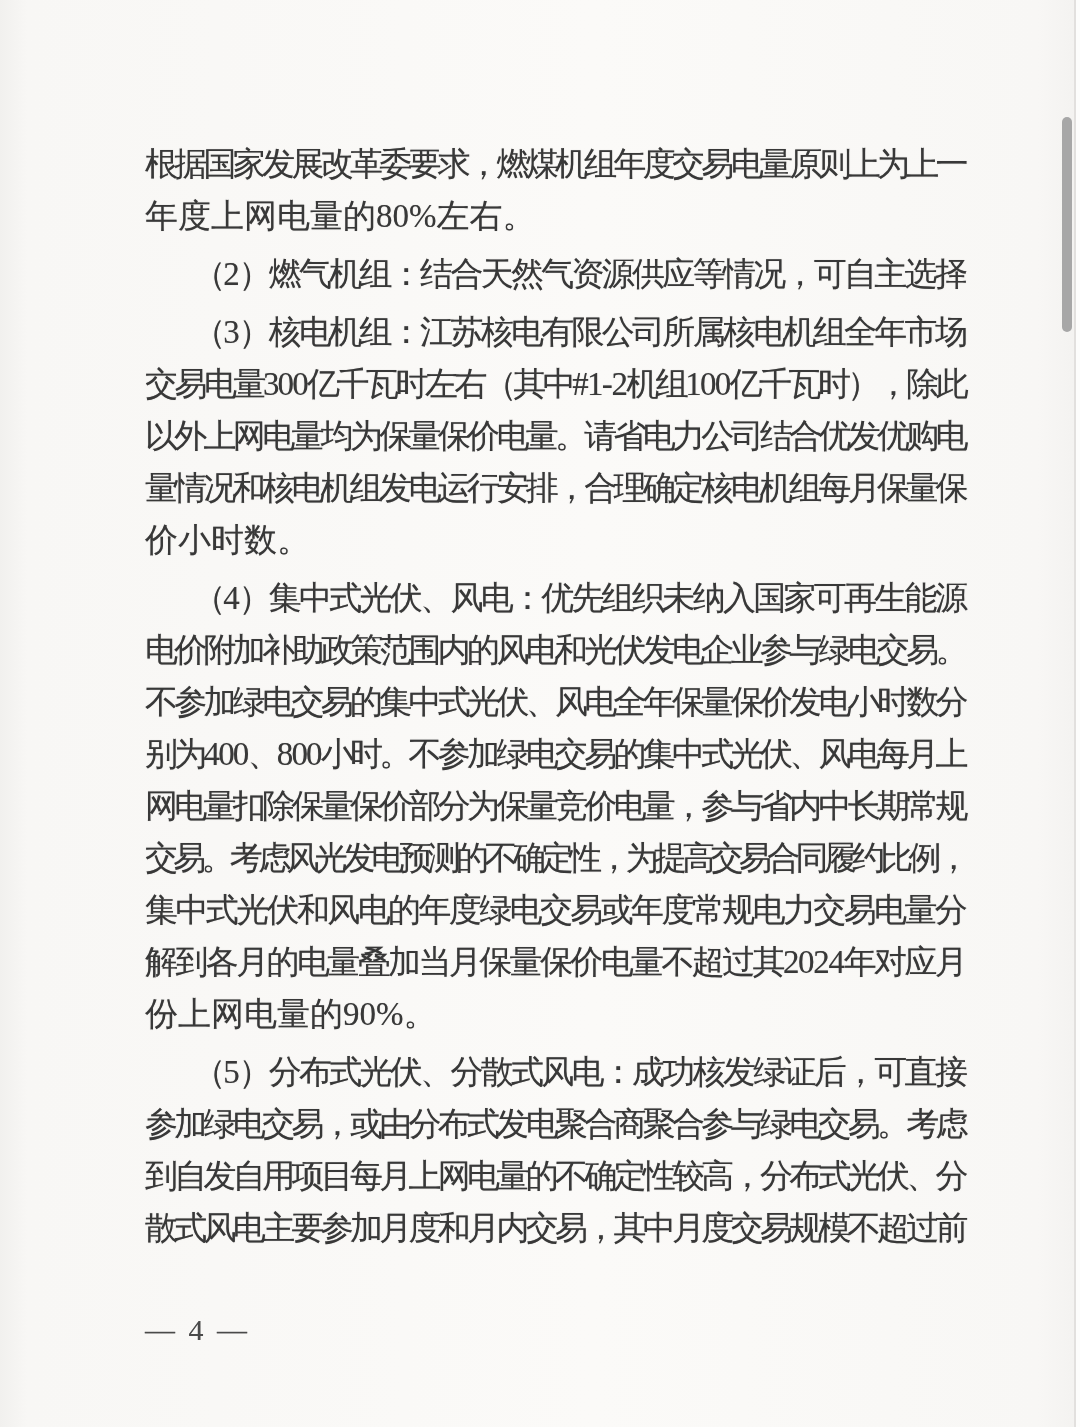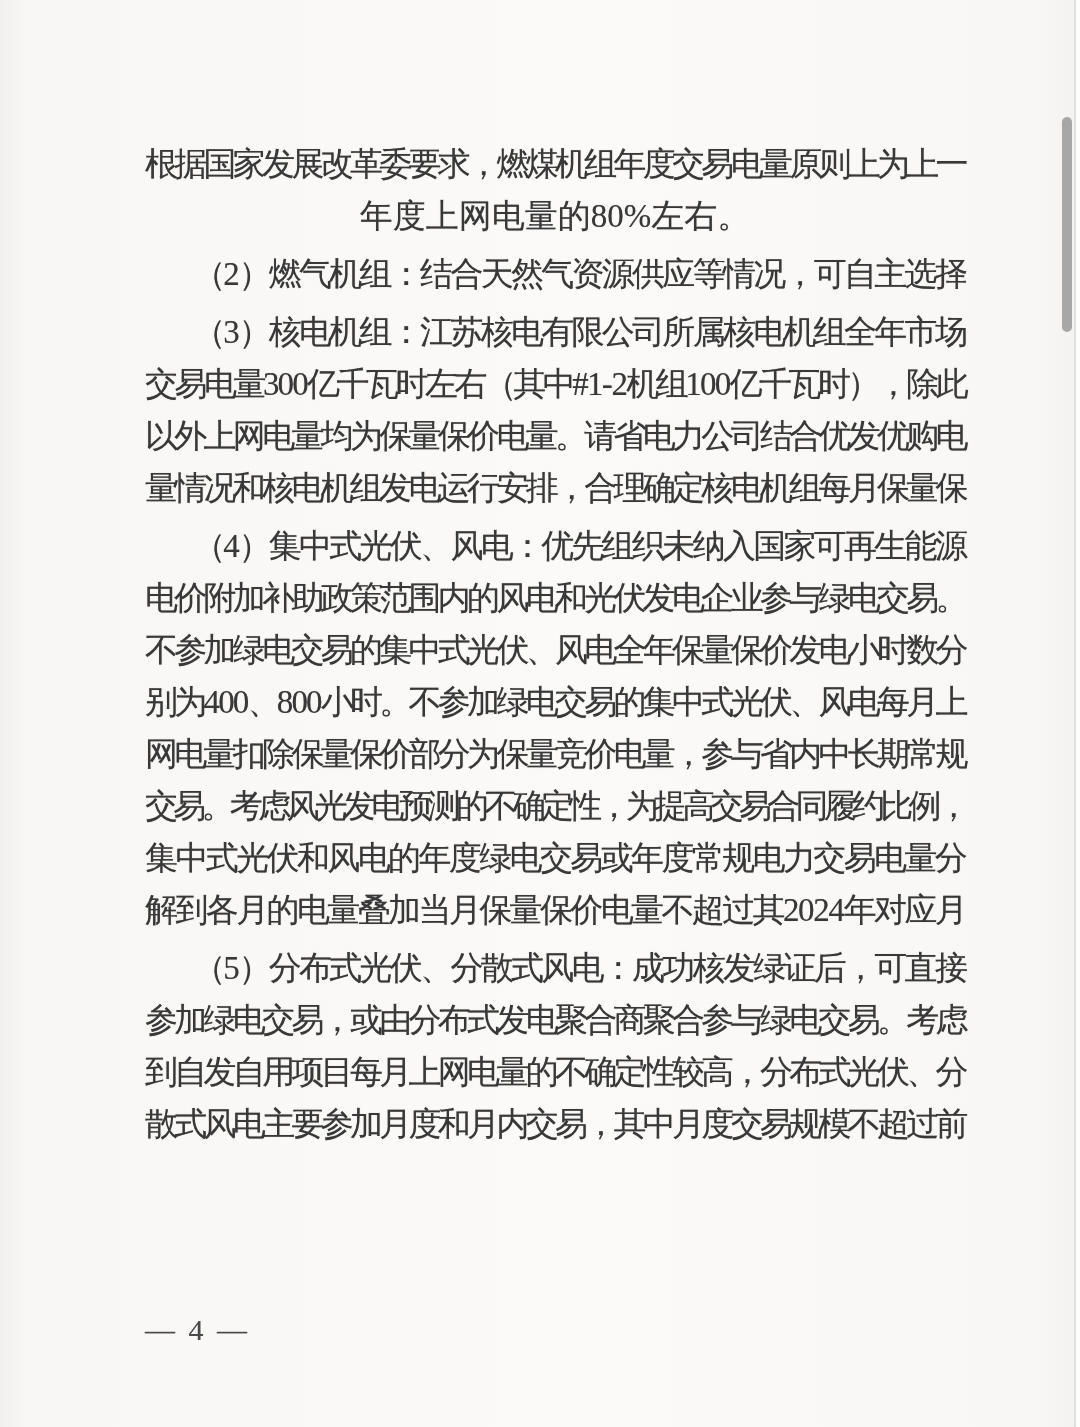--- a/index.html
+++ b/index.html
@@ -23,21 +23,21 @@
   .para { margin: 0 0 6px 0; padding: 0; }
   .line {
     height: 52px;
     line-height: 52px;
     white-space: nowrap;
   }
   
   .line.j { display: flex; justify-content: space-between; align-items: baseline; }
   .line.j span { flex: 0 1 auto; min-width: 0; }
   .line.ind { padding-left: 48px; }
-  .line.end { text-align: center; }
+  .line.end { text-align: left; }
   .page-footer {
     position: absolute;
     left: 145px;
     top: 1312px;
     font-size: 30px;
     line-height: 36px;
     color: #4a4a4a;
     letter-spacing: 3px;
     text-shadow: 0 0 0.6px rgba(70,70,70,0.5);
   }
@@ -256,20 +256,21 @@
           <span>核</span>
           <span>电</span>
           <span>机</span>
           <span>组</span>
           <span>每</span>
           <span>月</span>
           <span>保</span>
           <span>量</span>
           <span>保</span>
         </div>
+      <div class="line end">价小时数。</div>
     </div>
 
     <div class="para">
       <div class="line j ind">
           <span>（</span>
           <span>4</span>
           <span>）</span>
           <span>集</span>
           <span>中</span>
           <span>式</span>
@@ -501,20 +502,21 @@
           <span>其</span>
           <span>2</span>
           <span>0</span>
           <span>2</span>
           <span>4</span>
           <span>年</span>
           <span>对</span>
           <span>应</span>
           <span>月</span>
         </div>
+      <div class="line end">份上网电量的90%。</div>
     </div>
 
     <div class="para">
       <div class="line j ind">
           <span>（</span>
           <span>5</span>
           <span>）</span>
           <span>分</span>
           <span>布</span>
           <span>式</span>

